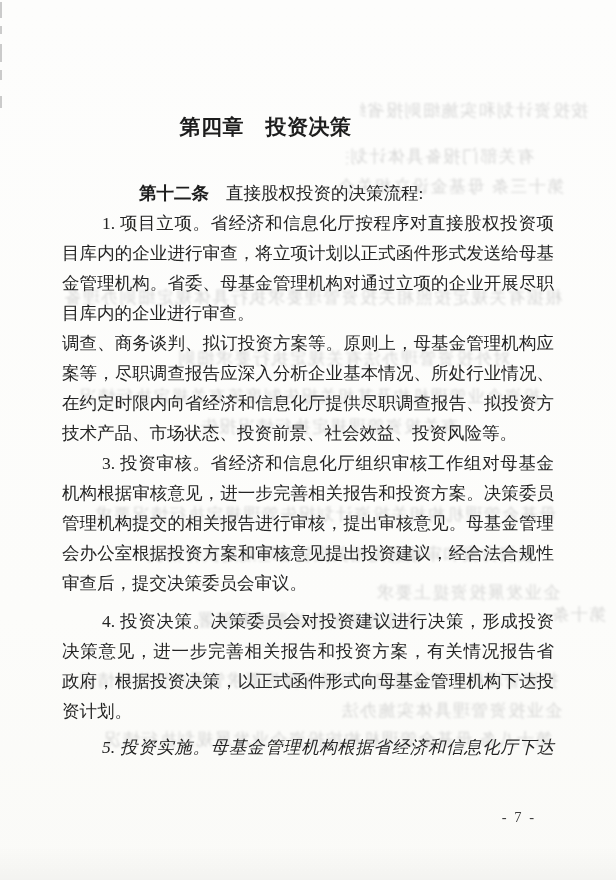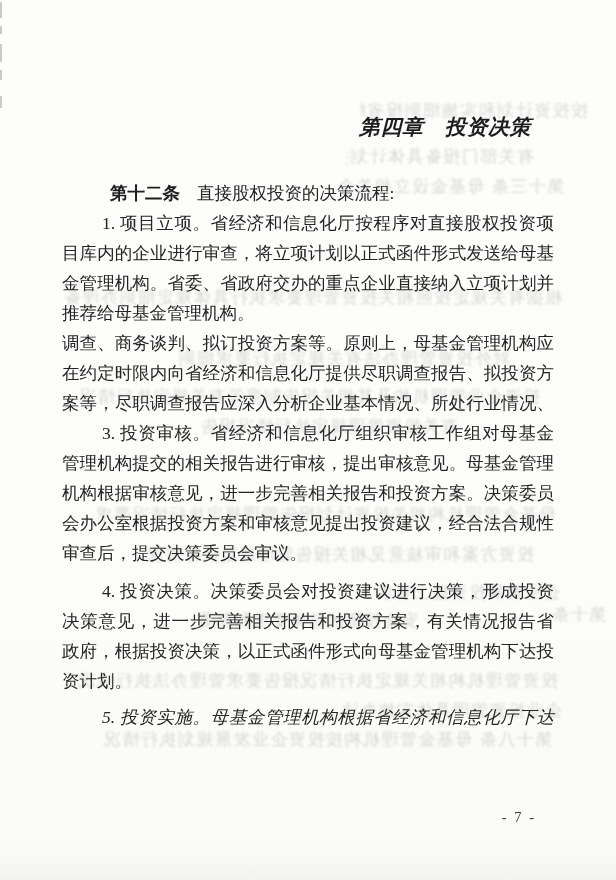--- a/index.html
+++ b/index.html
@@ -28,41 +28,41 @@
     font-family:"Liberation Serif", serif;
   }
   .edge-mark{position:absolute;left:0;width:2px;background:#9a9a9a;opacity:.5;}
   .bottom-shade{
     position:absolute;left:0;right:0;bottom:0;height:34px;
     background:linear-gradient(180deg,rgba(0,0,0,0) 0%,rgba(0,0,0,.028) 100%);
     z-index:1;
   }
   .title{
     position:absolute;top:112px;left:0;width:531px;
-    margin:0;text-align:right;
+    margin:0;text-align:center;
     font-family:"Liberation Sans", sans-serif;
     font-size:21px;line-height:30px;font-weight:bold;
     color:#1d1d1d;letter-spacing:.5px;
     z-index:2;
-    font-style:italic;
   }
   .content{
     position:absolute;top:178px;left:62px;width:492px;
     z-index:2;
   }
   .article-line{
     height:30px;line-height:30px;
     padding-left:48px;
     font-size:17.5px;
     white-space:nowrap;
   }
   .article-label{
     font-family:Liberation Sans, sans-serif;
     font-weight:bold;color:#1d1d1d;
     margin-right:17px;
+    margin-left:29px;
   }
   .article-text{color:#242424;}
   .para{margin:0;}
   .para.sp8{margin-top:8px;}
   .para.sp6{margin-top:6px;font-style:italic;}
   .para-line{
     height:30px;line-height:30px;
     font-size:17.5px;
     text-align:justify;text-align-last:justify;
     text-justify:inter-character;
@@ -111,32 +111,33 @@
   <h1 class="title">第四章　投资决策</h1>
 
   <div class="content">
     <div class="article-line">
       <span class="article-label">第十二条</span><span class="article-text">直接股权投资的决策流程:</span>
     </div>
     <div id="paragraphs">
         <div class="para">
           <div class="para-line first">1. 项目立项。省经济和信息化厅按程序对直接股权投资项</div>
           <div class="para-line">目库内的企业进行审查，将立项计划以正式函件形式发送给母基</div>
-          <div class="para-line">金管理机构。省委、省政府交办的重点企业直接纳入立项计划并</div>
-          <div class="para-line endline">推荐给母基金管理机构。</div>
+          <div class="para-line">金管理机构。省委、母基金管理机构对通过立项的企业开展尽职</div>
+          <div class="para-line endline">目库内的企业进行审查。</div>
         </div>
         <div class="para">
           <div class="para-line">调查、商务谈判、拟订投资方案等。原则上，母基金管理机构应</div>
+          <div class="para-line">案等，尽职调查报告应深入分析企业基本情况、所处行业情况、</div>
           <div class="para-line">在约定时限内向省经济和信息化厅提供尽职调查报告、拟投资方</div>
-          <div class="para-line">案等，尽职调查报告应深入分析企业基本情况、所处行业情况、</div>
+          <div class="para-line endline">技术产品、市场状态、投资前景、社会效益、投资风险等。</div>
         </div>
         <div class="para">
           <div class="para-line first">3. 投资审核。省经济和信息化厅组织审核工作组对母基金</div>
+          <div class="para-line">机构根据审核意见，进一步完善相关报告和投资方案。决策委员</div>
           <div class="para-line">管理机构提交的相关报告进行审核，提出审核意见。母基金管理</div>
-          <div class="para-line">机构根据审核意见，进一步完善相关报告和投资方案。决策委员</div>
           <div class="para-line">会办公室根据投资方案和审核意见提出投资建议，经合法合规性</div>
           <div class="para-line endline">审查后，提交决策委员会审议。</div>
         </div>
         <div class="para sp8">
           <div class="para-line first">4. 投资决策。决策委员会对投资建议进行决策，形成投资</div>
           <div class="para-line">决策意见，进一步完善相关报告和投资方案，有关情况报告省</div>
           <div class="para-line">政府，根据投资决策，以正式函件形式向母基金管理机构下达投</div>
           <div class="para-line endline">资计划。</div>
         </div>
         <div class="para sp6">

